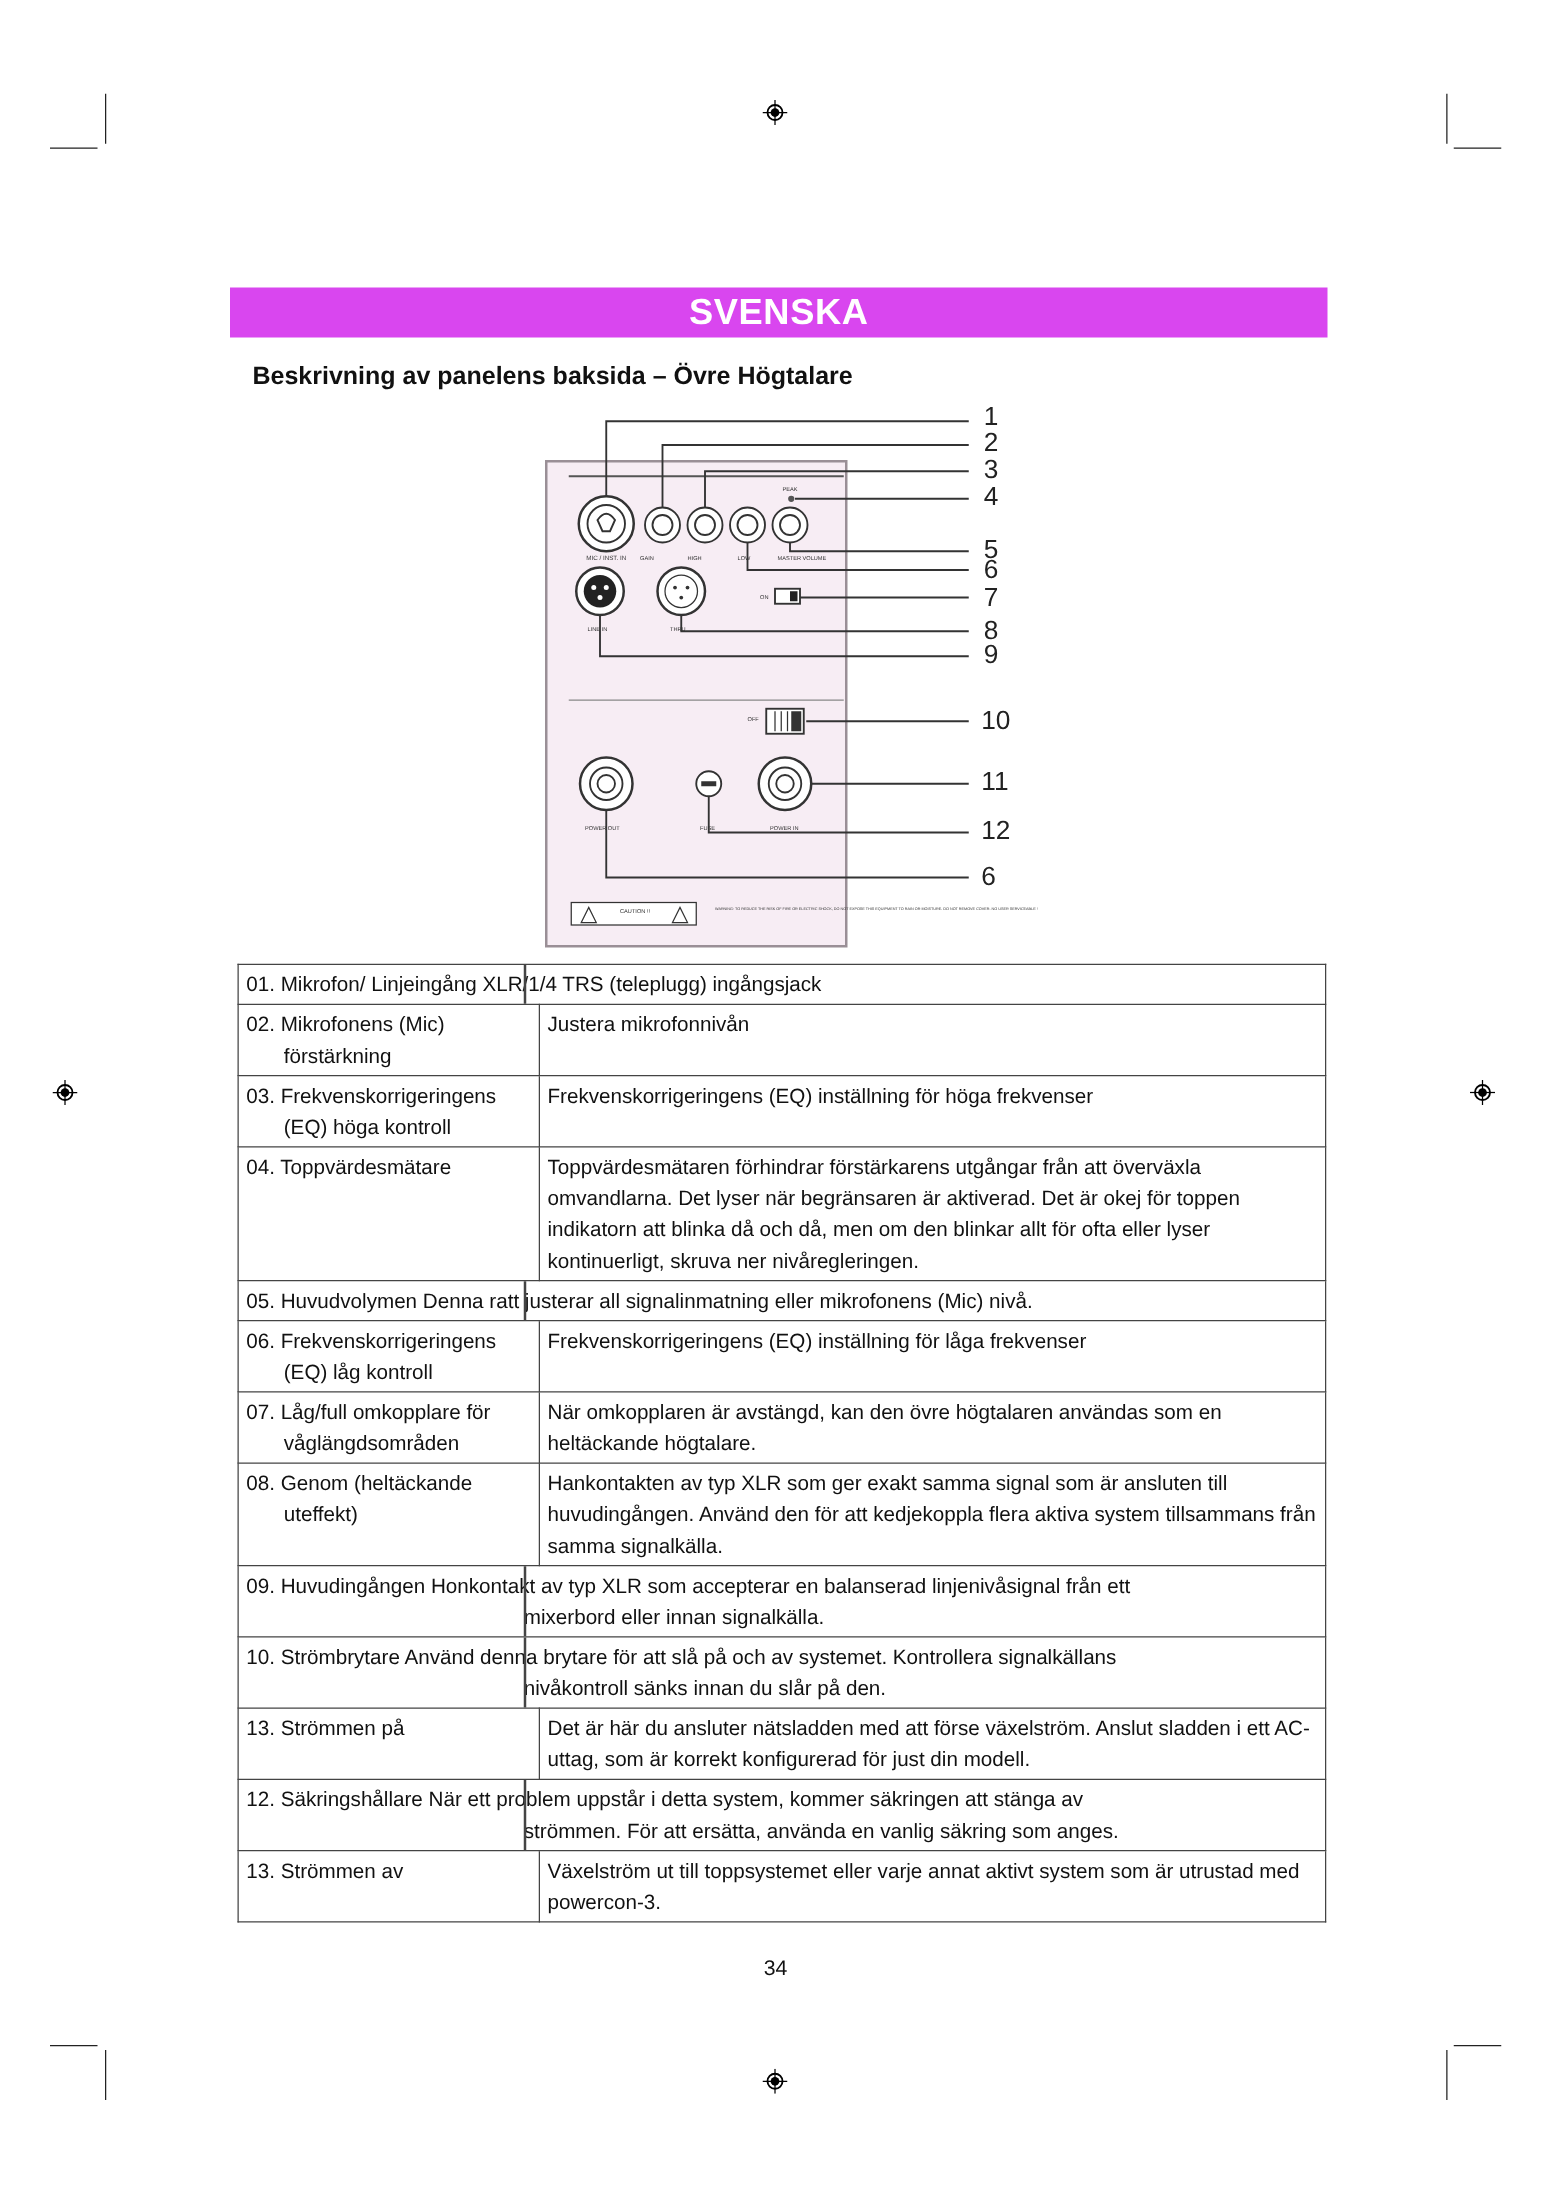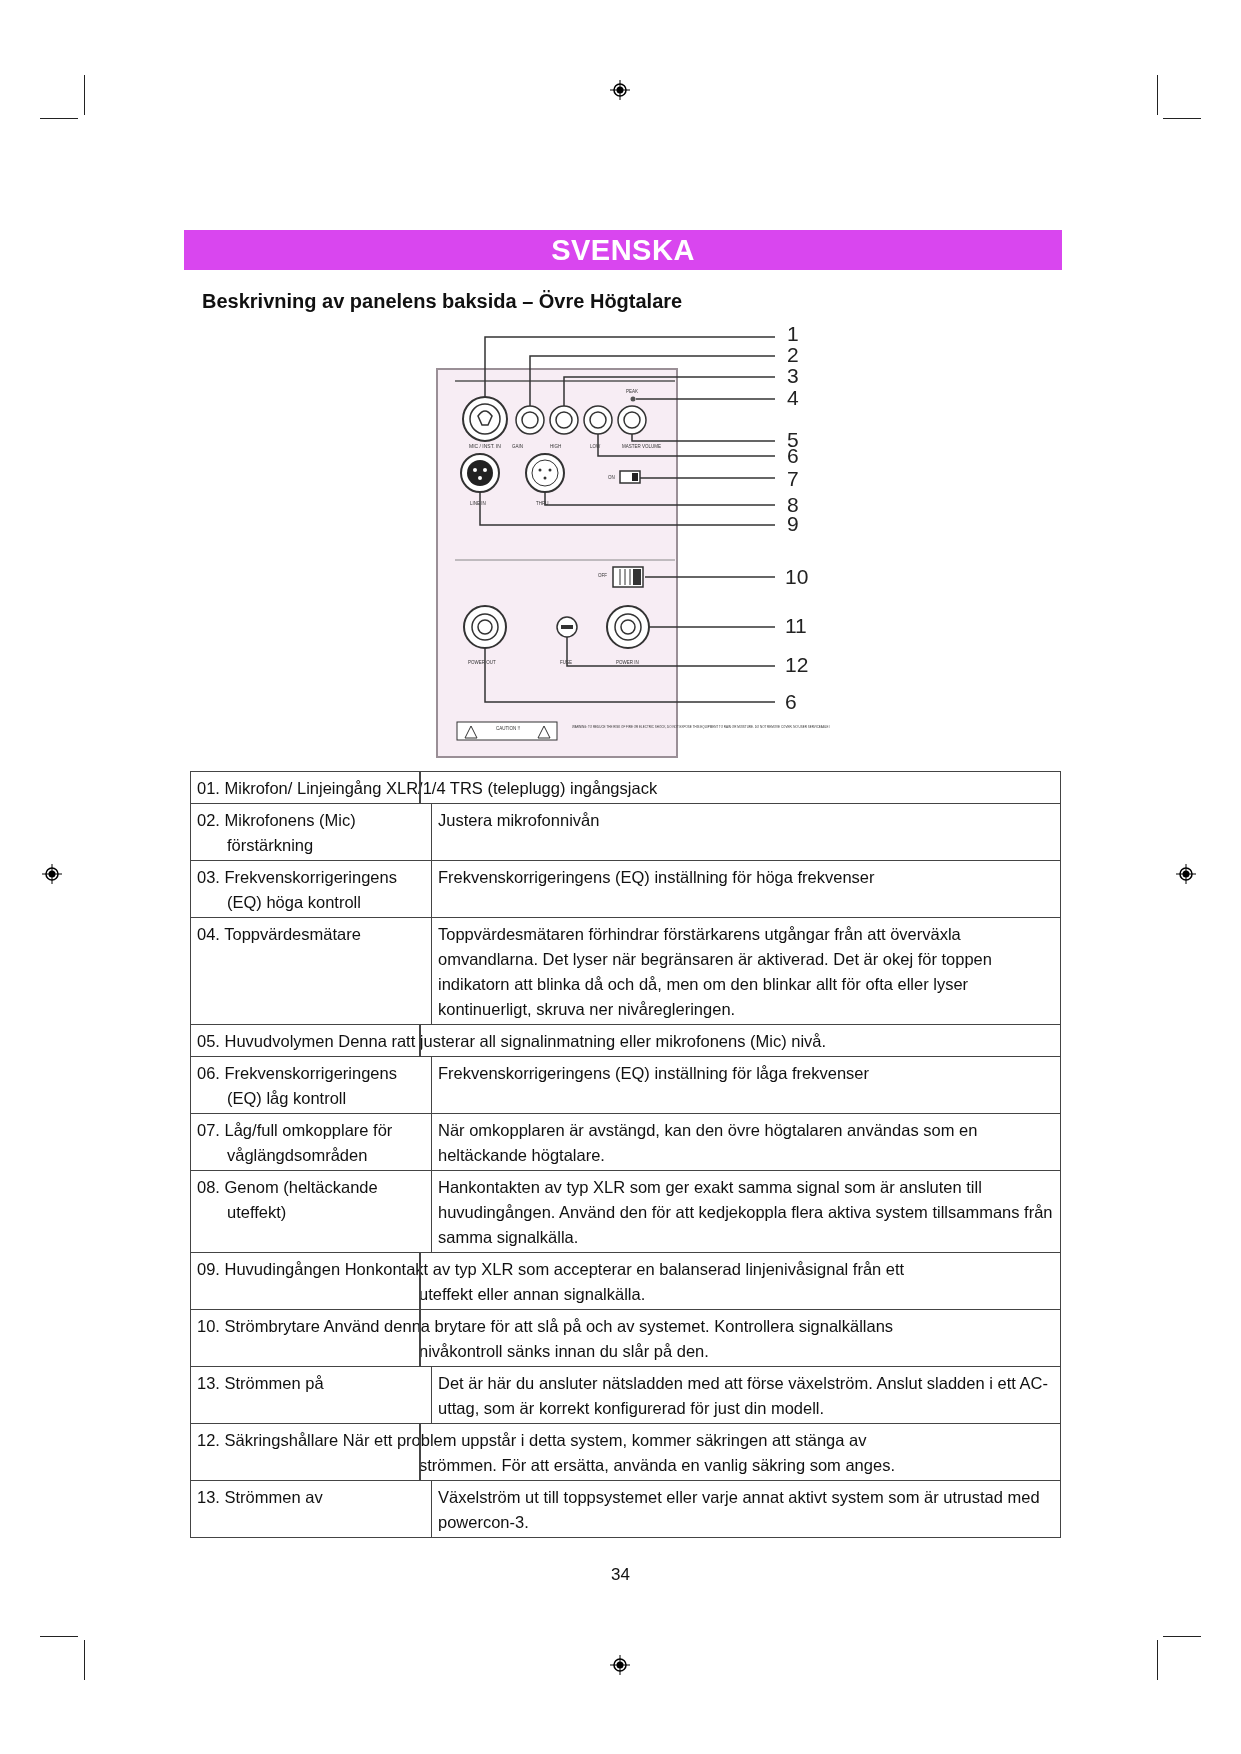--- a/index.html
+++ b/index.html
@@ -227,21 +227,21 @@
       </tr>
       <tr>
         <td class="c1">
           <span class="hang">08. Genom (heltäckande uteffekt)</span>
         </td>
         <td>Hankontakten av typ XLR som ger exakt samma signal som är ansluten till huvudingången. Använd den för att kedjekoppla flera aktiva system tillsammans från samma signalkälla.</td>
       </tr>
       <tr>
         <td colspan="2" style="position: relative;">
           <div>09. Huvudingången  Honkontakt av typ XLR som accepterar en balanserad linjenivåsignal från ett</div>
-          <div style="padding-left: 222px;">uteffekt eller annan signalkälla.</div>
+          <div style="padding-left: 222px;">mixerbord eller innan signalkälla.</div>
           <div style="position: absolute; left: 228px; top: 0px; bottom: 0px; width: 1.5px; background: rgb(68, 68, 68);"></div>
         </td>
       </tr>
       <tr>
         <td colspan="2" style="position: relative;">
           <div>10. Strömbrytare  Använd denna brytare för att slå på och av systemet. Kontrollera signalkällans</div>
           <div style="padding-left: 222px;">nivåkontroll sänks innan du slår på den.</div>
           <div style="position: absolute; left: 228px; top: 0px; bottom: 0px; width: 1.5px; background: rgb(68, 68, 68);"></div>
         </td>
       </tr>

